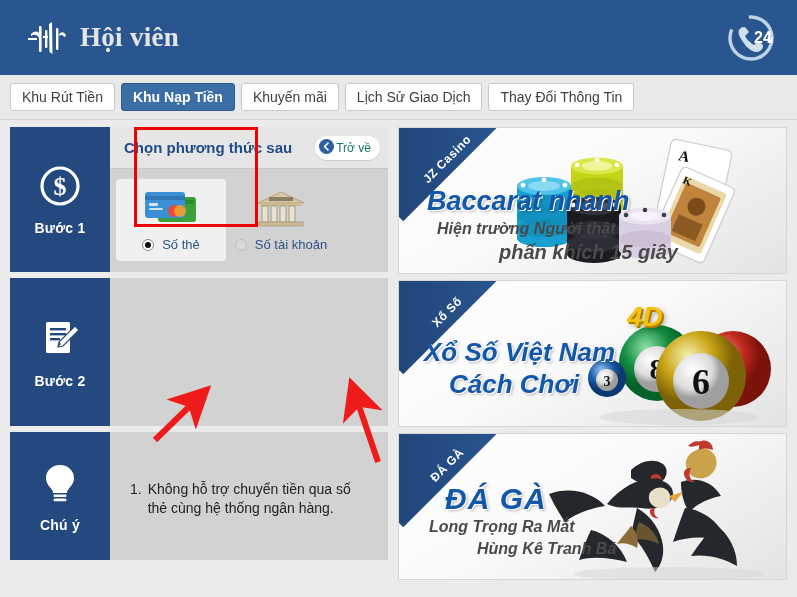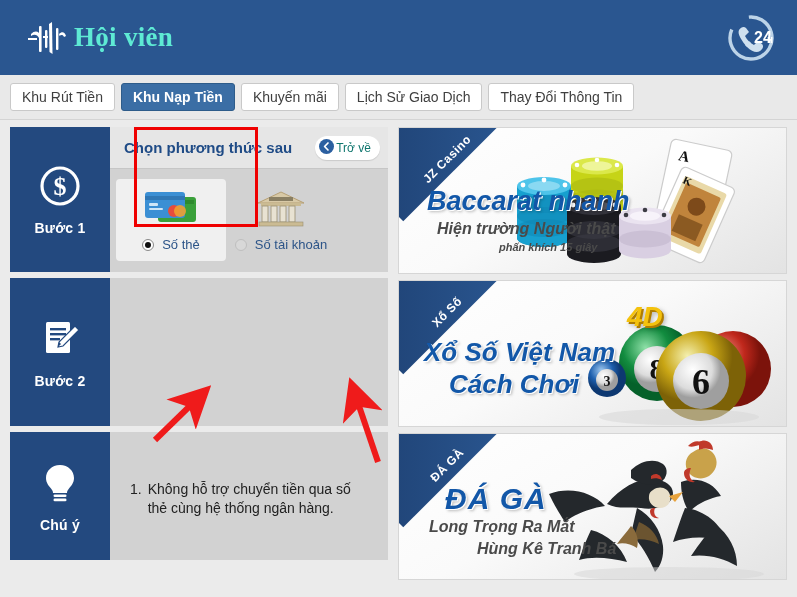--- a/index.html
+++ b/index.html
@@ -13,22 +13,22 @@
   #page { position: relative; width: 797px; height: 597px; background: #ebebeb; }
 
   
   .header {
     position: absolute; left: 0; top: 0; width: 797px; height: 75px;
     background: #2a5690;
     display: flex; align-items: center;
   }
   .logo-wrap { margin-left: 22px; width: 50px; height: 50px; display: flex; align-items: center; justify-content: center; }
   .header-title {
-    color: #5eead4; font-family: "Liberation Serif", serif;
-    font-size: 27px; font-weight: bold; margin-left: 2px; letter-spacing: .3px;
+    color: #e5e5e5; font-family: "Liberation Serif", serif;
+    font-size: 27px; font-weight: bold; margin-left: 8px; letter-spacing: .3px;
   }
   .support-icon { position: absolute; right: 20px; top: 12px; width: 52px; height: 52px; }
 
   
   .tabbar {
     position: absolute; left: 0; top: 75px; width: 797px; height: 45px;
     background: #e9e9e9; border-bottom: 1px solid #d4d4d4;
     display: flex; align-items: center; padding-left: 10px; gap: 6px;
   }
   .tab {
@@ -122,21 +122,21 @@
   .ribbon span { color: #fff; font-size: 12px; font-weight: bold; padding-bottom: 6px; letter-spacing: .5px; }
   .b-title {
     position: absolute; font-weight: bold; color: #1257a8;
     text-shadow: 1px 1px 0 #ffffff, 2px 2px 3px rgba(0,0,0,.25);
   }
   .b-sub { position: absolute; font-style: italic; color: #4a4a4a; font-weight: bold; }
 
   
   .bn1-title { left: 28px; top: 58px; font-size: 27px; font-style: italic; }
   .bn1-s1 { left: 38px; top: 92px; font-size: 16px; }
-  .bn1-s2 { left: 100px; top: 113px; font-size: 11px; }
+  .bn1-s2 { left: 100px; top: 113px; font-size: 20px; }
   
   .bn2-title1 { left: 25px; top: 56px; font-size: 26px; font-style: italic; }
   .bn2-title2 { left: 50px; top: 88px; font-size: 26px; font-style: italic; }
   .bn2-4d {
     position: absolute; left: 228px; top: 20px; font-size: 28px; font-weight: bold; font-style: italic;
     color: #f4c20d; text-shadow: 2px 2px 0 #b07d00, 3px 3px 5px rgba(0,0,0,.35);
   }
   
   .bn3-title { left: 46px; top: 48px; font-size: 30px; letter-spacing: 1px; font-style: italic; }
   .bn3-s1 { left: 30px; top: 84px; font-size: 16px; }

